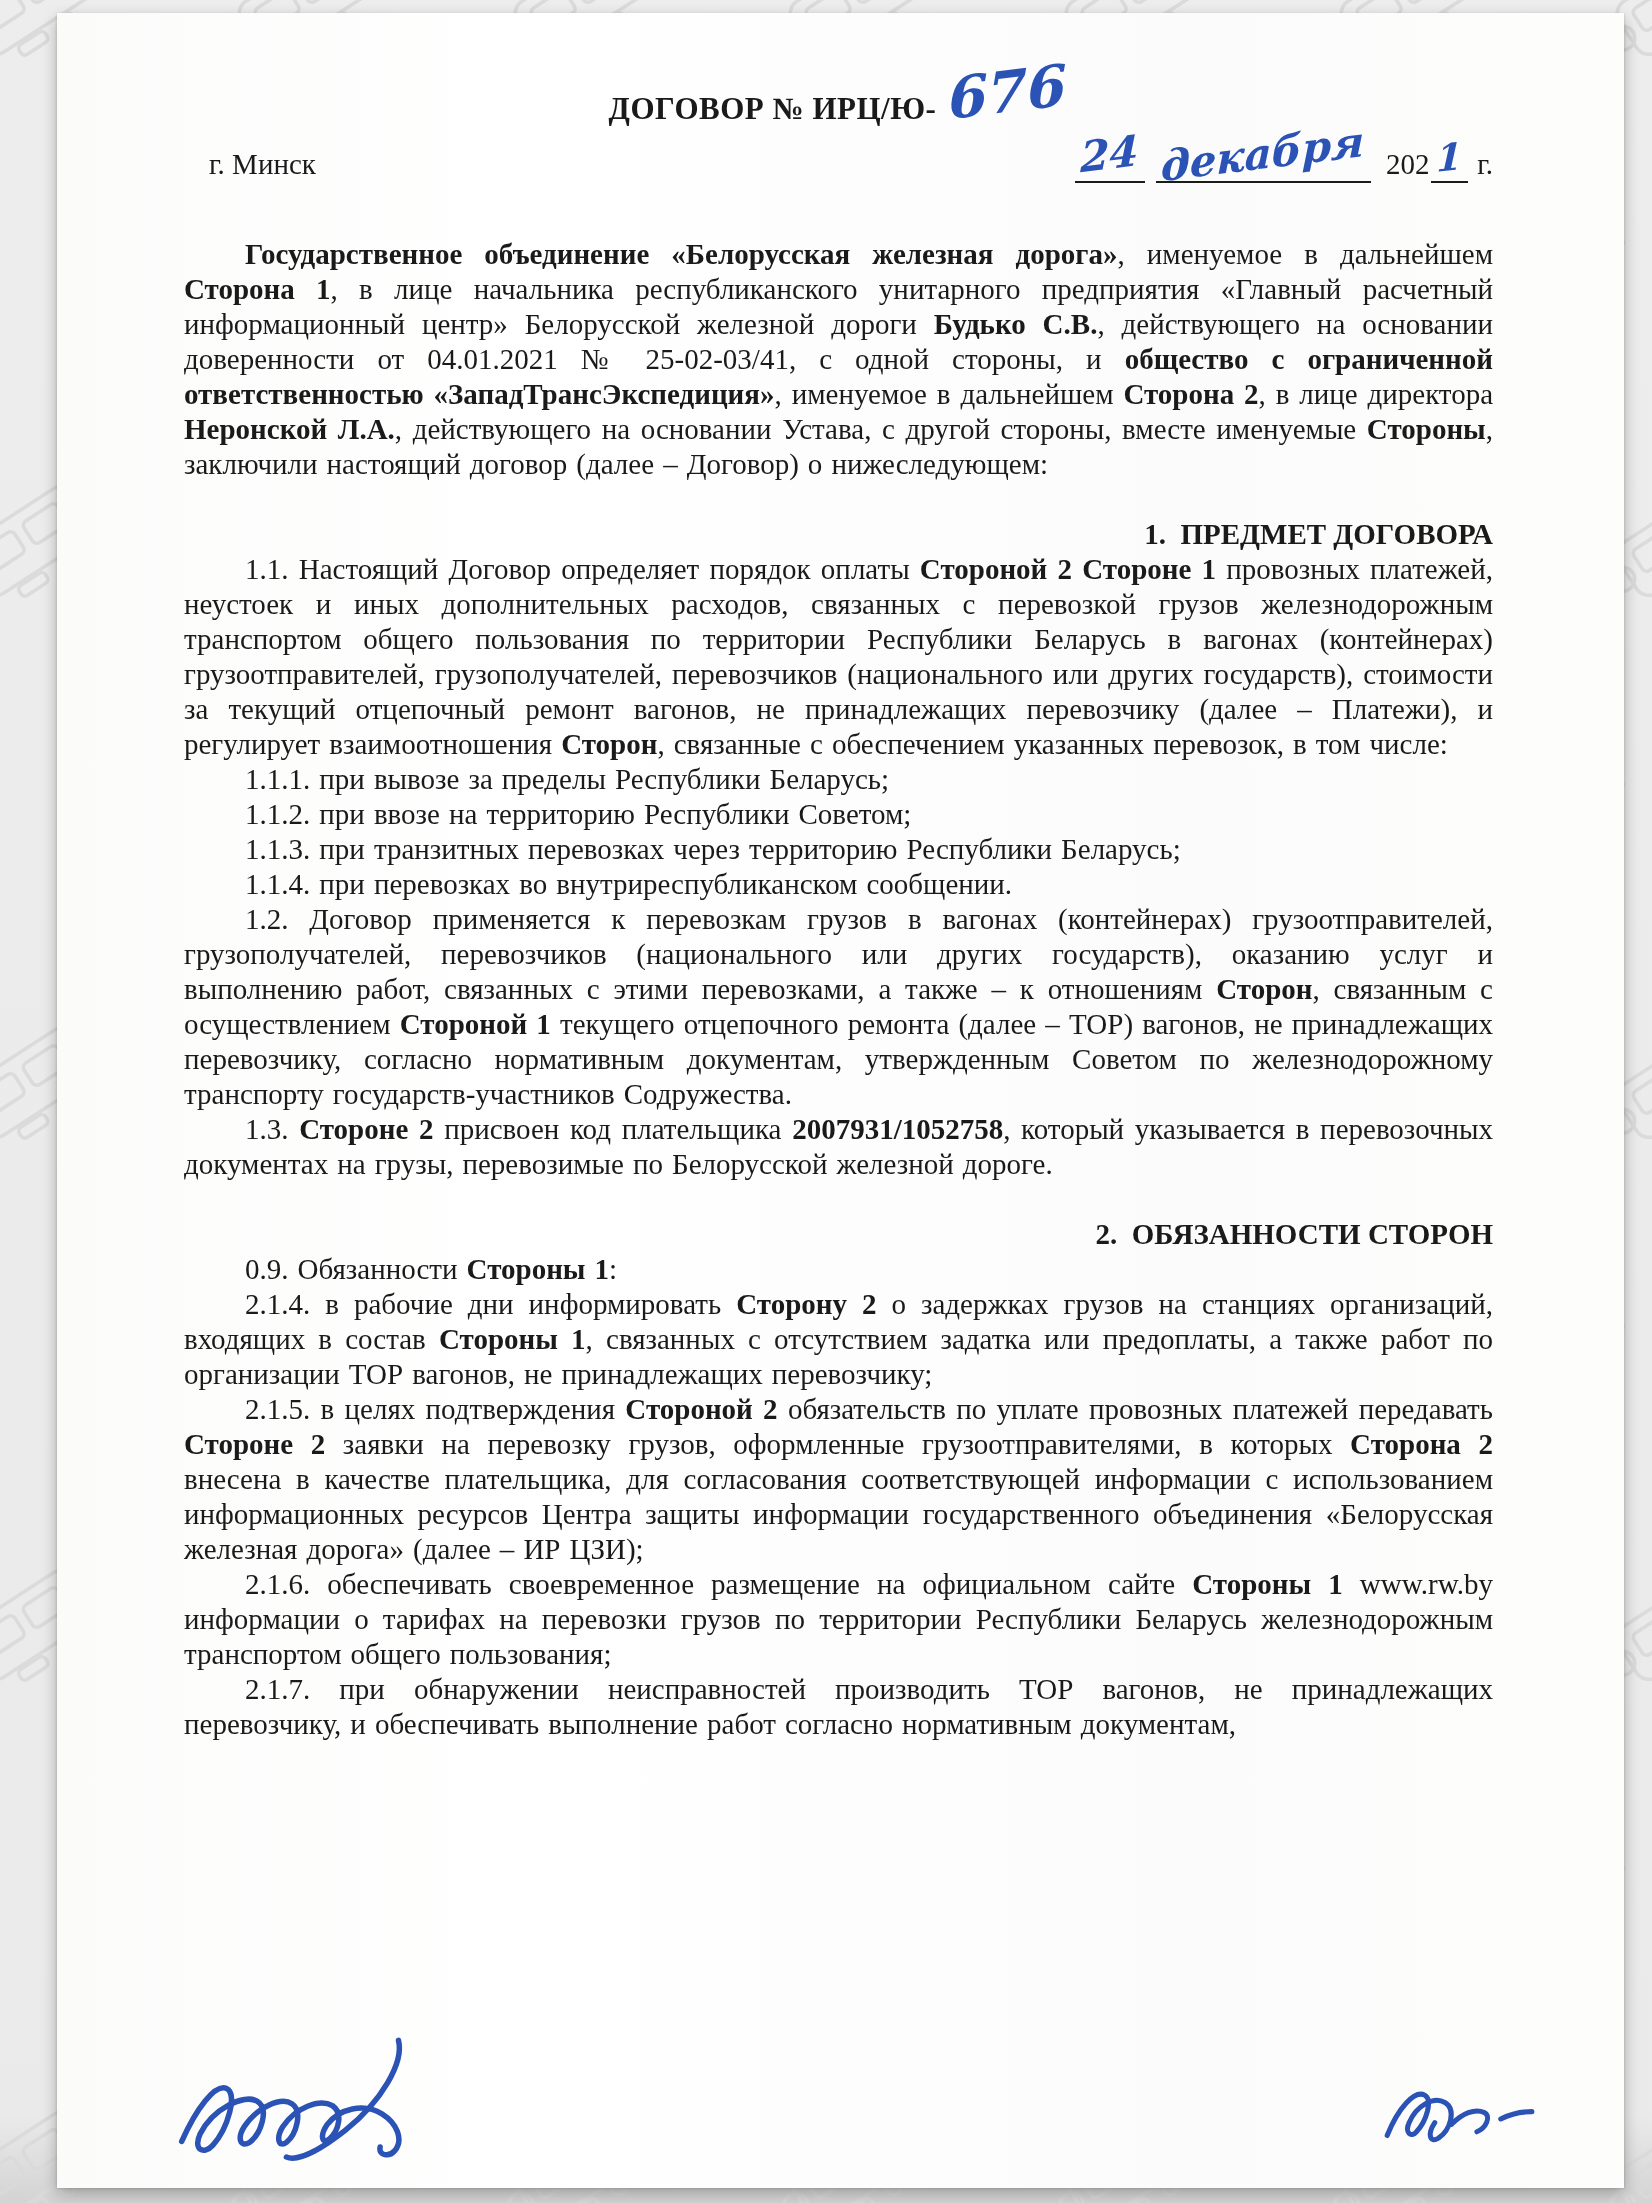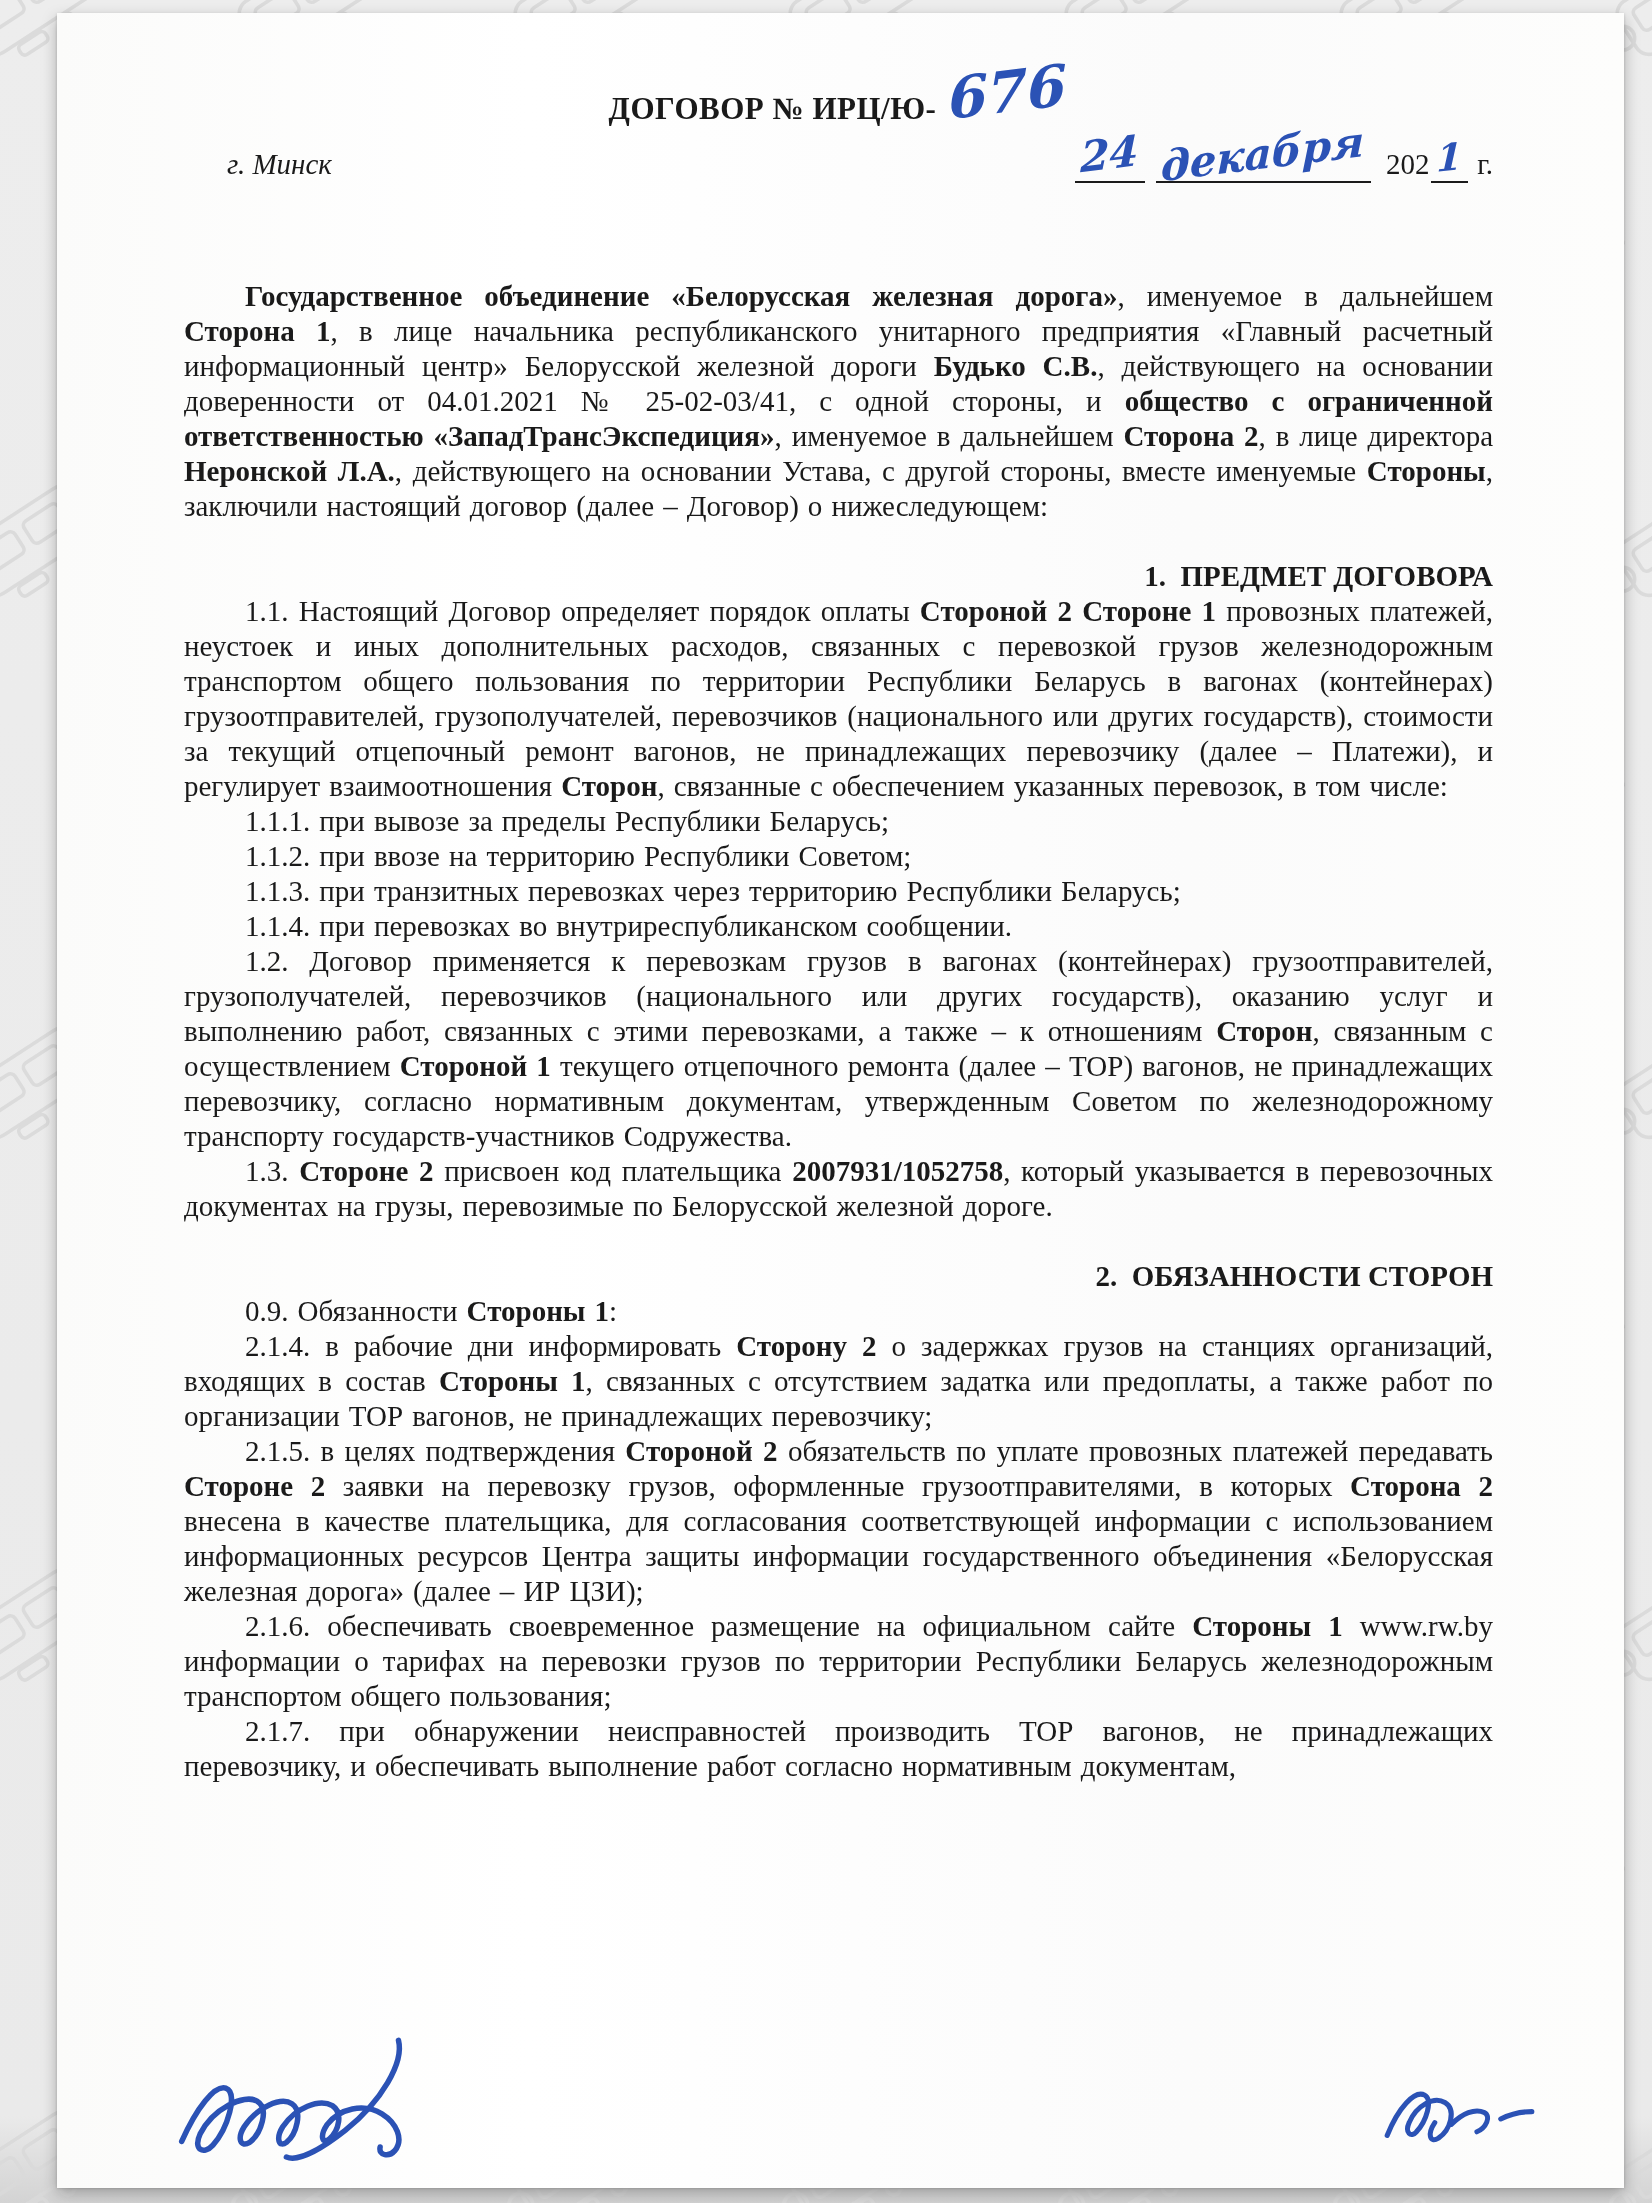--- a/index.html
+++ b/index.html
@@ -12,29 +12,29 @@
         background:linear-gradient(90deg,#fbfbfa,#ffffff 30%,#fbfbfb 72%,#fdfdfc);
         box-shadow:0 5.5px 14.7px rgba(0,0,0,.28), 0 0.9px 2.8px rgba(0,0,0,.18);
         padding:72px 131px 0 127px;box-sizing:border-box;color:#1a1a1a;}
   .title-row{text-align:center;white-space:nowrap;height:48px;}
   .title-printed{font-size:31px;font-weight:bold;letter-spacing:0.5px;}
   .hw{font-family:"DejaVu Serif",serif;font-style:italic;font-weight:bold;}
   .title-number{display:inline-block;font-size:57px;line-height:27.5px;
                 transform:rotate(-7deg) translateY(-7.3px) skewX(-6deg);margin-left:13px;}
   .meta-row{display:flex;justify-content:space-between;align-items:baseline;
             margin-top:14.7px;font-size:29px;}
-  .city{margin-left:43px;font-style:italic;}
+  .city{margin-left:25px;}
   .date-block{white-space:nowrap;}
   .hw-underline{display:inline-block;border-bottom:2.8px solid #1b1b1b;padding:0 5.5px;margin:0 1.8px;}
   .date-hw{display:inline-block;font-size:42px;line-height:18.4px;
            transform:rotate(-7deg) translateY(-5.5px) skewX(-8deg);}
   .year-digit{display:inline-block;font-size:37px;line-height:16.5px;
            transform:rotate(-6deg) translateY(-3.7px) skewX(-8deg);}
   .printed-year{margin-left:5.5px;}
-  #doc-body{margin-top:96px;}
+  #doc-body{margin-top:54px;}
   .para{margin:0;font-size:29px;line-height:35px;text-align:justify;
         text-indent:61px;word-spacing:1.8px;}
   .para .b{font-weight:bold;}
   .sec-heading{font-size:29px;font-weight:bold;text-align:right;
                margin:35px 0 0 0;line-height:35px;}
   .sig{position:absolute;}
   .sig path{fill:none;stroke:currentColor;stroke-linecap:round;stroke-linejoin:round;}
   .sig-left{left:110px;bottom:5.5px;}
   .sig-right{right:57px;bottom:26px;}
 </style>

